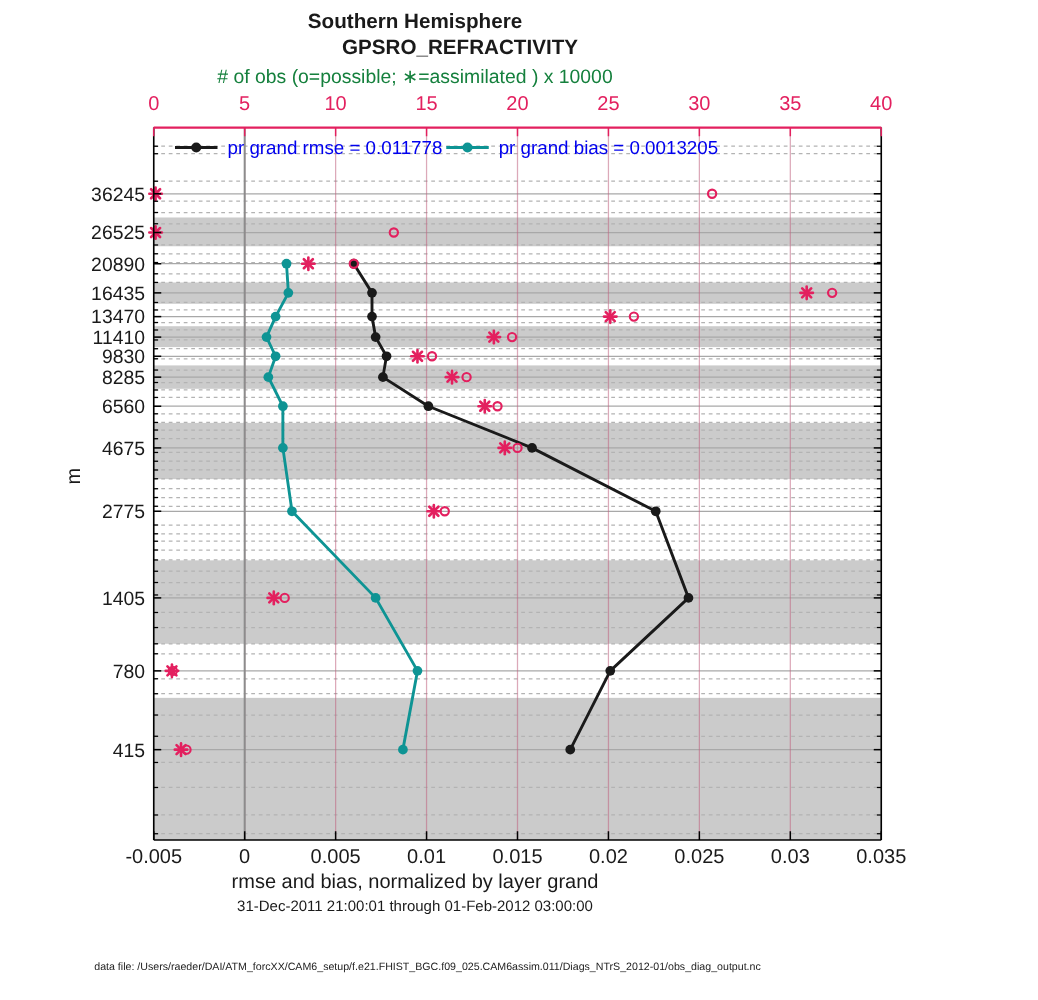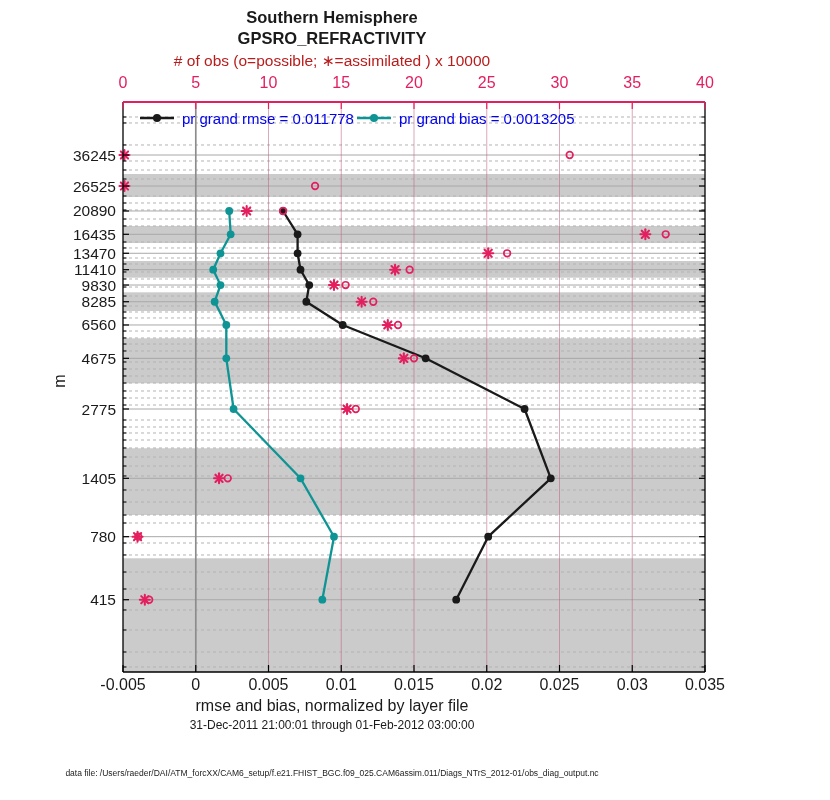--- a/index.html
+++ b/index.html
@@ -3,26 +3,26 @@
 <meta charset="utf-8">
 <style>
   html,body{margin:0;padding:0;}
   body{
     width:830px;height:800px;position:relative;background:#ffffff;
     font-family:"Liberation Sans", sans-serif;color:#1a1a1a;overflow:hidden;
   }
   .abs{position:absolute;}
   .ctr{left:0;width:664px;text-align:center;}
   #title1{top:8px;font-size:16.5px;font-weight:bold;}
-  #title2{top:29px;font-size:16.5px;font-weight:bold;}
-  #obslabel{top:52px;font-size:15.5px;color:#b91c1c;}
+  #title2{top:29px;font-size:16.5px;font-weight:bold;padding-left:36px;}
+  #obslabel{top:52px;font-size:15.5px;color:#15803d;}
   #ylabel{left:40px;top:372px;font-size:16px;transform:rotate(-90deg);transform-origin:center;width:40px;text-align:center;}
   #xlabel{top:697px;font-size:16px;}
   #daterange{top:718px;font-size:12px;}
-  #datafile{top:768px;font-size:8.5px;color:#222;}
+  #datafile{top:768px;font-size:8.5px;color:#222;padding-left:10px;}
   #legend{left:139px;top:110px;display:flex;flex-direction:row;gap:2px;}
   .legend-row{display:flex;align-items:center;gap:7px;height:16px;}
   .legend-label{font-size:15px;color:#0000ee;white-space:nowrap;}
   svg text{font-family:"Liberation Sans", sans-serif;}
   #plot-svg{left:0;top:0;}
 </style>
 </head>
 <body>
 
 <svg id="plot-svg" class="abs" width="830" height="800">
@@ -419,21 +419,21 @@
     <text x="116" y="414.502" fill="#1a1a1a" font-size="15.5px" text-anchor="end">2775</text>
     <text x="116" y="483.814" fill="#1a1a1a" font-size="15.5px" text-anchor="end">1405</text>
     <text x="116" y="542.182" fill="#1a1a1a" font-size="15.5px" text-anchor="end">780</text>
     <text x="116" y="605.2239999999999" fill="#1a1a1a" font-size="15.5px" text-anchor="end">415</text>
   </svg>
 
 <div id="title1" class="abs ctr">Southern Hemisphere</div>
 <div id="title2" class="abs ctr">GPSRO_REFRACTIVITY</div>
 <div id="obslabel" class="abs ctr"># of obs (o=possible; ∗=assimilated ) x 10000</div>
 <div id="ylabel" class="abs">m</div>
-<div id="xlabel" class="abs ctr">rmse and bias, normalized by layer file</div>
+<div id="xlabel" class="abs ctr">rmse and bias, normalized by layer grand</div>
 <div id="daterange" class="abs ctr">31-Dec-2011 21:00:01 through 01-Feb-2012 03:00:00</div>
 <div id="datafile" class="abs ctr">data file: /Users/raeder/DAI/ATM_forcXX/CAM6_setup/f.e21.FHIST_BGC.f09_025.CAM6assim.011/Diags_NTrS_2012-01/obs_diag_output.nc</div>
 
 <div id="legend" class="abs">
   <div class="legend-row">
     <svg class="sw" width="36" height="16">
       <line id="sw1-line" x1="1" y1="8" x2="35" y2="8" stroke-width="2.4" stroke="#1a1a1a"></line>
       <circle id="sw1-dot" cx="18" cy="8" r="4" fill="#1a1a1a"></circle>
     </svg>
     <span class="legend-label">pr grand rmse = 0.011778</span>

